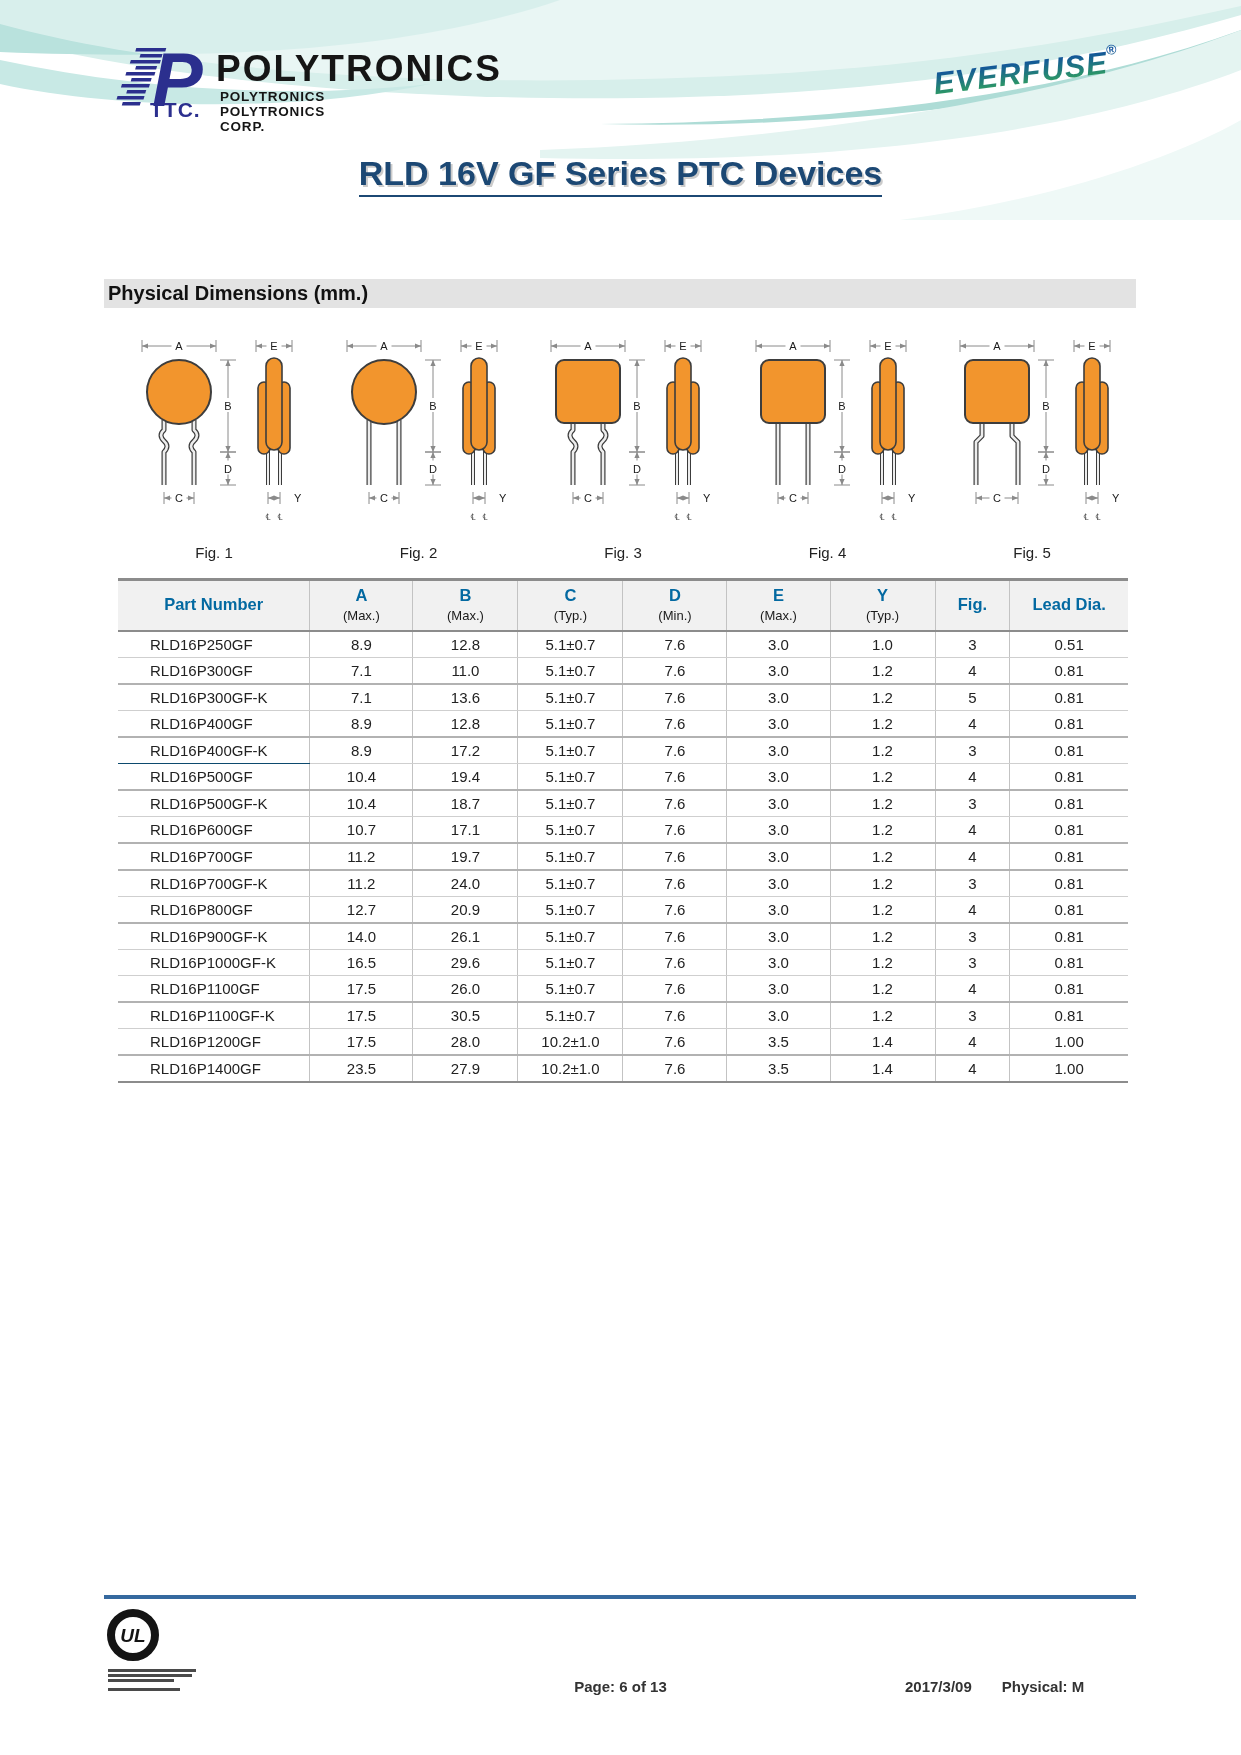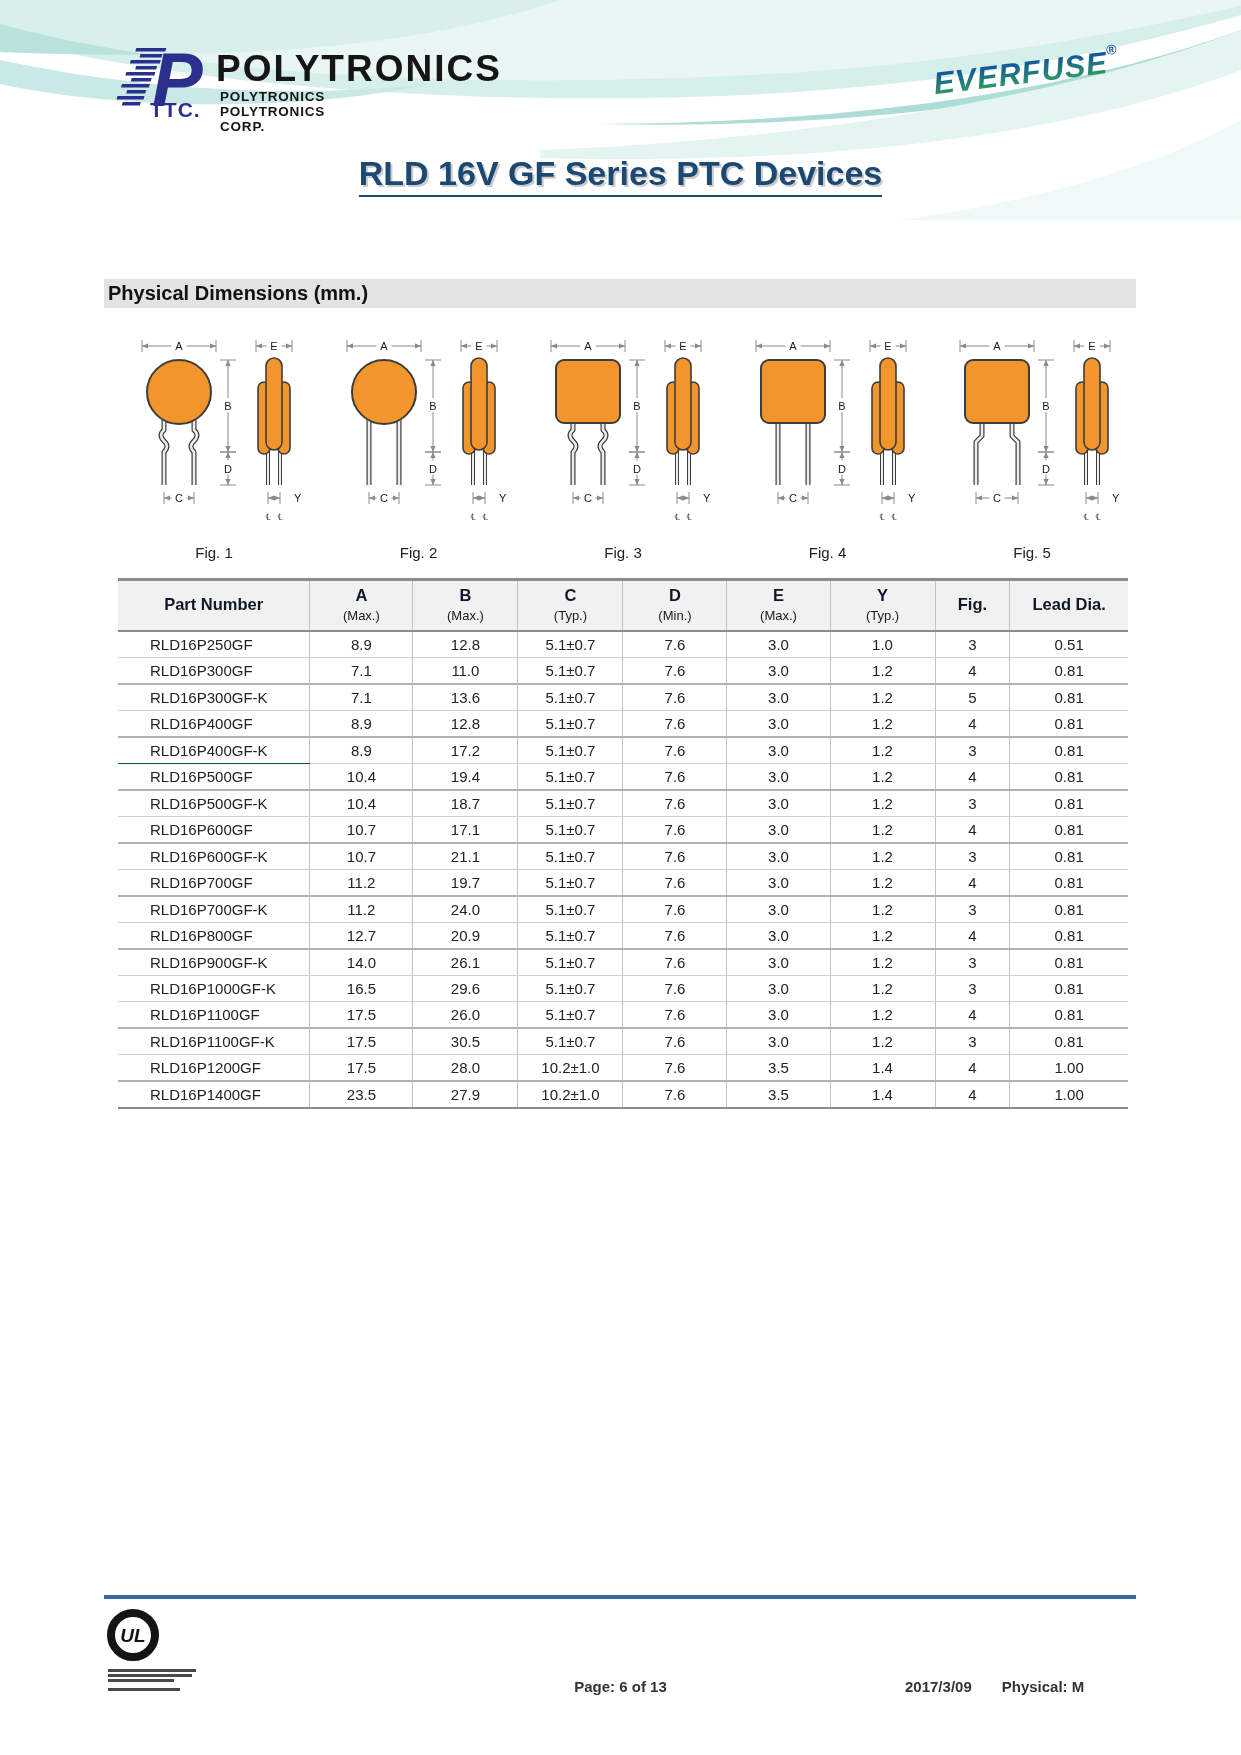--- a/index.html
+++ b/index.html
@@ -28,21 +28,21 @@
                font-size:20px;font-weight:bold;color:#111;line-height:29px;padding-left:4px;box-sizing:border-box;}
   
   .figures-row{position:absolute;top:332px;left:116px;width:1014px;display:flex;justify-content:space-between;}
   .fig-block{width:196px;}
   .fig-caption{text-align:center;font-size:15px;color:#222;margin-top:8px;font-family:"Liberation Sans",sans-serif;}
   
   .dim-table{position:absolute;top:578px;left:118px;width:1010px;border-collapse:collapse;
              border-top:3px solid #8c8c8c;border-bottom:2px solid #8c8c8c;table-layout:fixed;}
   .dim-table th{background:#f1f1f1;border-bottom:2px solid #8c8c8c;padding:5px 0 7px;vertical-align:middle;}
   .dim-table th+th, .dim-table td+td{border-left:1px solid #c3c3c3;}
-  .th-main{font-size:16.5px;font-weight:bold;color:#0f172a;}
+  .th-main{font-size:16.5px;font-weight:bold;color:#0369a1;}
   .th-sub{font-size:13px;font-weight:normal;color:#1a1a1a;margin-top:3px;}
   .dim-table td{height:25px;text-align:center;font-size:15px;color:#222;padding:0;}
   .dim-table td:first-child{text-align:left;padding-left:32px;}
   
   .footer-rule{position:absolute;top:1595px;left:104px;width:1032px;height:4px;background:#35699f;}
   .ul-block{position:absolute;top:1608px;left:106px;width:100px;}
   .ul-fineprint{margin-top:3px;}
   .ul-fineprint .fp{height:3px;background:#4a4a4a;margin:2px 0 0 2px;}
   .footer-page{position:absolute;top:1678px;left:0;width:100%;text-align:center;
                font-size:15px;font-weight:bold;color:#333;}
@@ -524,31 +524,20 @@
           <td style="border-bottom:2px solid #b2b2b2">10.7</td>
           <td style="border-bottom:2px solid #b2b2b2">17.1</td>
           <td style="border-bottom:2px solid #b2b2b2">5.1±0.7</td>
           <td style="border-bottom:2px solid #b2b2b2">7.6</td>
           <td style="border-bottom:2px solid #b2b2b2">3.0</td>
           <td style="border-bottom:2px solid #b2b2b2">1.2</td>
           <td style="border-bottom:2px solid #b2b2b2">4</td>
           <td style="border-bottom:2px solid #b2b2b2">0.81</td>
         </tr>
         <tr>
-          <td style="border-bottom:1px solid #cfcfcf">RLD16P600GF-K</td>
-          <td style="border-bottom:1px solid #cfcfcf">10.7</td>
-          <td style="border-bottom:1px solid #cfcfcf">21.1</td>
-          <td style="border-bottom:1px solid #cfcfcf">5.1±0.7</td>
-          <td style="border-bottom:1px solid #cfcfcf">7.6</td>
-          <td style="border-bottom:1px solid #cfcfcf">3.0</td>
-          <td style="border-bottom:1px solid #cfcfcf">1.2</td>
-          <td style="border-bottom:1px solid #cfcfcf">3</td>
-          <td style="border-bottom:1px solid #cfcfcf">0.81</td>
-        </tr>
-        <tr>
           <td style="border-bottom:2px solid #b2b2b2">RLD16P700GF</td>
           <td style="border-bottom:2px solid #b2b2b2">11.2</td>
           <td style="border-bottom:2px solid #b2b2b2">19.7</td>
           <td style="border-bottom:2px solid #b2b2b2">5.1±0.7</td>
           <td style="border-bottom:2px solid #b2b2b2">7.6</td>
           <td style="border-bottom:2px solid #b2b2b2">3.0</td>
           <td style="border-bottom:2px solid #b2b2b2">1.2</td>
           <td style="border-bottom:2px solid #b2b2b2">4</td>
           <td style="border-bottom:2px solid #b2b2b2">0.81</td>
         </tr>

